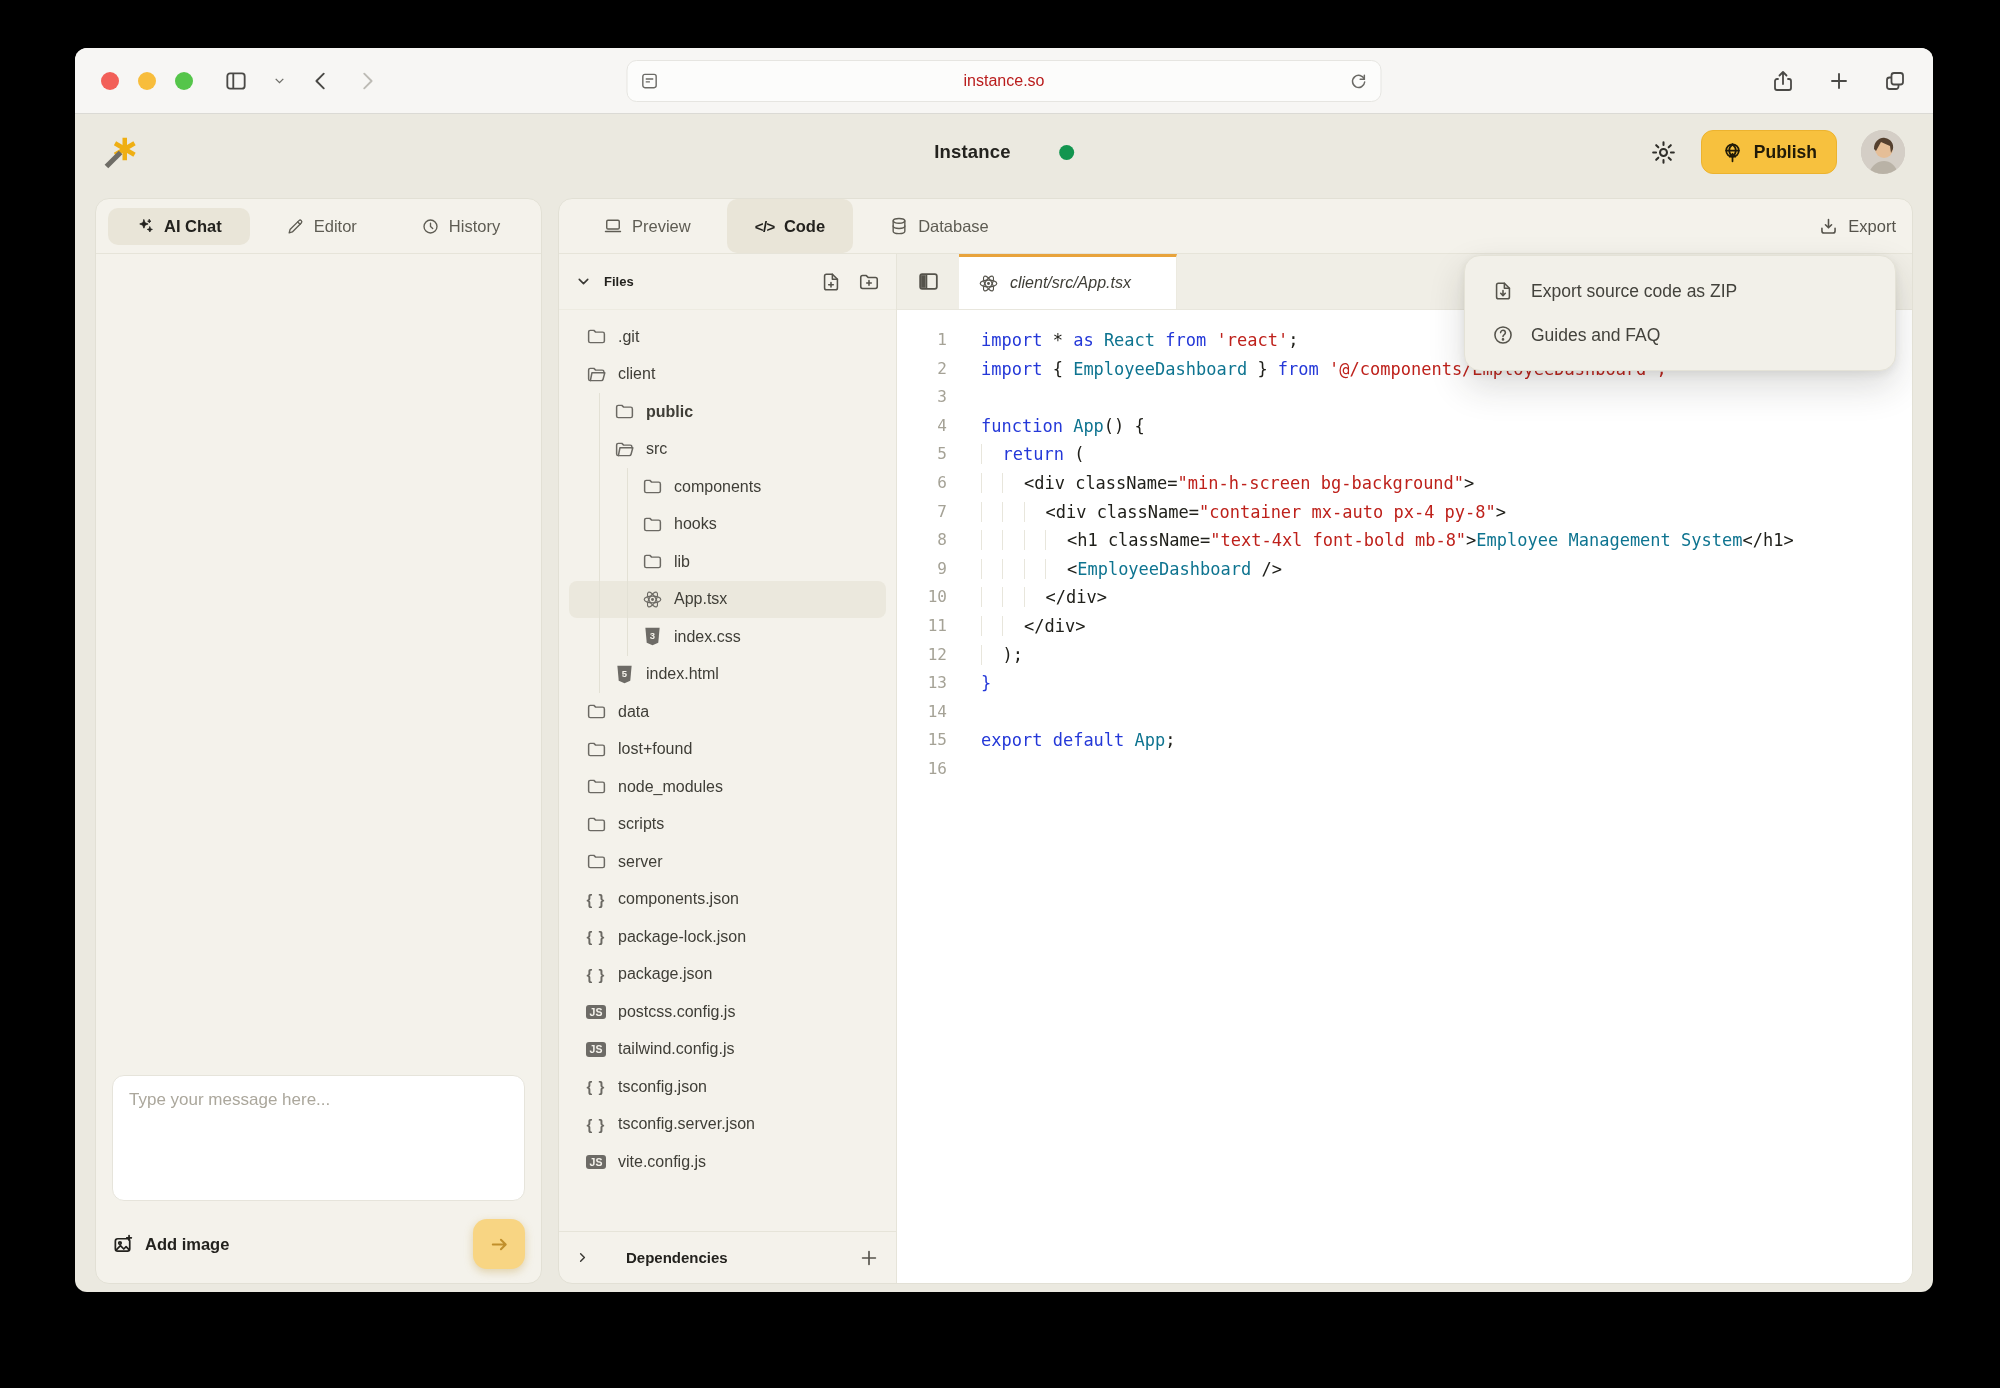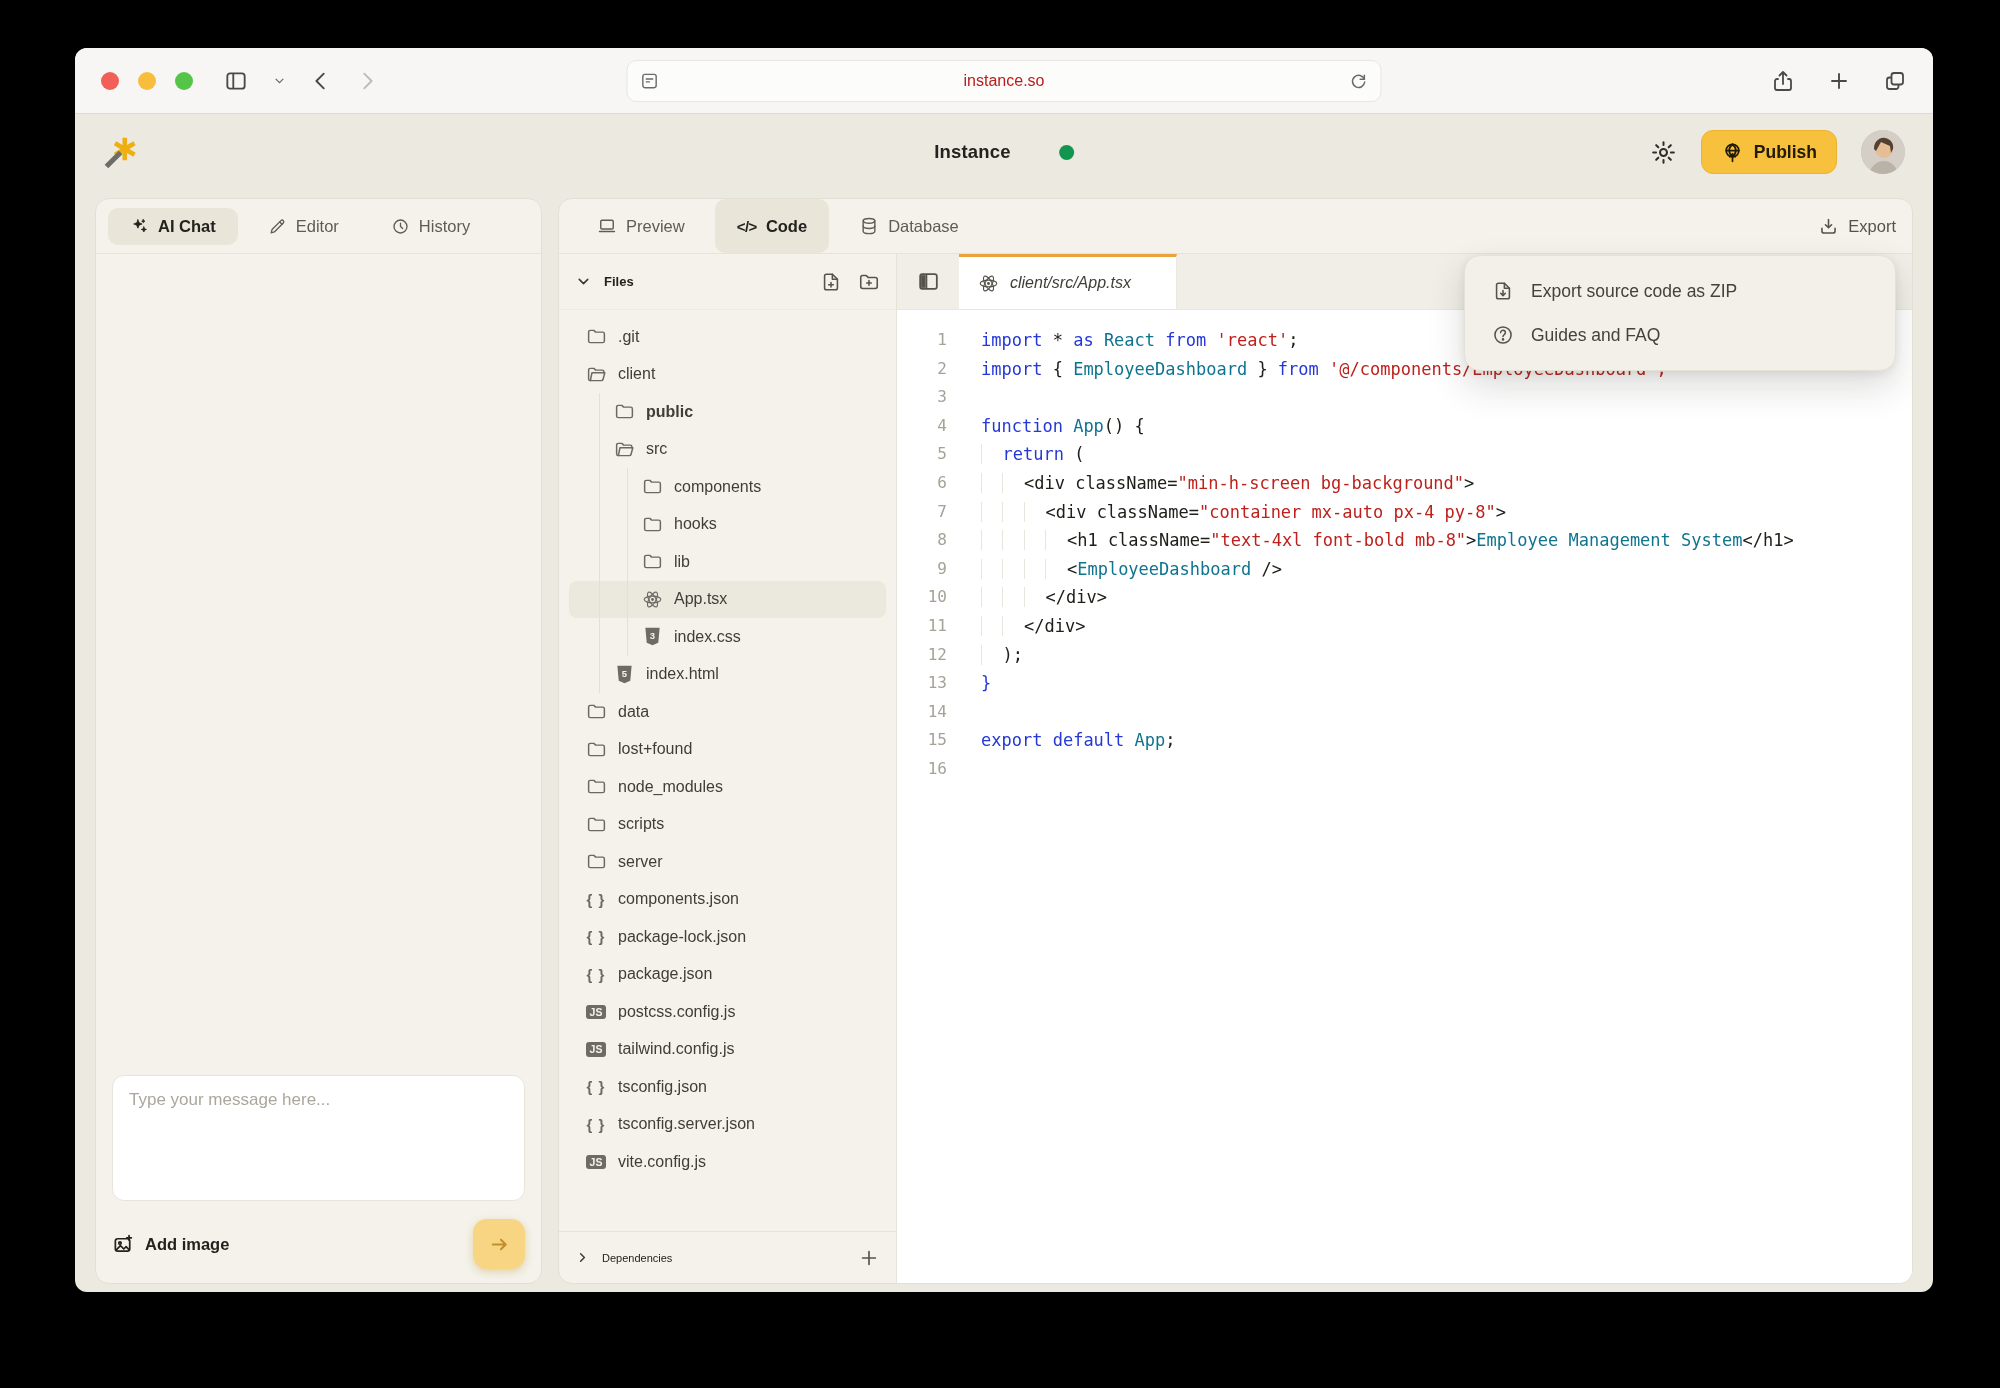--- a/index.html
+++ b/index.html
@@ -43,21 +43,21 @@
   
   .content { flex:1; display:flex; gap:16px; padding:8px 20px 8px; min-height:0; }
   .panel { background:#F4F2EB; border:1px solid #E2E0D5; border-radius:14px;
            display:flex; flex-direction:column; overflow:hidden; }
   .chat-panel { width:447px; flex:none; }
   .work-panel { flex:1; position:relative; min-width:0; }
 
   
   .tabs-row { height:55px; flex:none; display:flex; align-items:center; gap:8px;
               padding:0 12px; border-bottom:1px solid #E6E4D9; }
-  .ui-tab { display:flex; align-items:center; gap:9px; padding:9px 22px; border-radius:10px;
+  .ui-tab { display:flex; align-items:center; gap:9px; padding:9px 28px; border-radius:10px;
             font-size:16.5px; color:#5E5C53; cursor:pointer; white-space:nowrap; }
   .ui-tab.active { background:#E9E5D8; color:#23221E; font-weight:700; }
   .ui-tab .icon svg { display:block; }
   .chat-body { flex:1; }
   .chat-input-card { margin:0 16px 14px; flex:none; }
   .chat-textarea { width:100%; height:126px; background:#FFFFFF; border:1px solid #E6E4DB;
                    border-radius:12px; padding:14px 16px; font-size:17px; color:#23221E;
                    resize:none; outline:none; font-family:"Liberation Sans",sans-serif; }
   .chat-textarea::placeholder { color:#ABA79C; }
   .chat-actions { display:flex; align-items:center; margin-top:14px; }
@@ -87,21 +87,21 @@
   .tree-row { position:relative; height:37.5px; display:flex; align-items:center; gap:11px;
               font-size:16px; color:#3F3E37; border-radius:8px; cursor:pointer; }
   .tree-row.selected { background:#EBE8DD; }
   .tree-guide { position:absolute; top:0; bottom:0; width:0; border-left:1px solid #E3E1D5; }
   .tree-ic { color:#6B6963; width:22px; display:flex; justify-content:center; flex:none; }
   .braces { font-size:15px; font-weight:700; color:#6B6963; letter-spacing:1px; }
   .jsbadge { background:#6D6B66; color:#F4F2EB; font-size:10.5px; font-weight:700;
              padding:2px 3.5px; border-radius:3px; line-height:1; }
   .deps-row { height:52px; flex:none; border-top:1px solid #E6E4D9; display:flex;
               align-items:center; gap:12px; padding:0 16px; color:#23221E; cursor:pointer; }
-  .deps-label { font-size:11px; font-weight:400; }
+  .deps-label { font-size:15px; font-weight:700;margin-left:24px; }
   .deps-plus { margin-left:auto; color:#55534B; }
 
   
   .editor { flex:1; display:flex; flex-direction:column; background:#fff; min-width:0; }
   .tabbar { height:56px; flex:none; background:#F0EEE6; border-bottom:1px solid #E8E6DD;
             display:flex; align-items:stretch; }
   .toggle-wrap { width:62px; display:flex; align-items:center; justify-content:center;
                  color:#55534B; cursor:pointer; }
   .etab { width:218px; background:#fff; border-top:3px solid var(--tab-orange,#E8A33C);
           border-right:1px solid #ECEAE0; display:flex; align-items:center; gap:11px;

